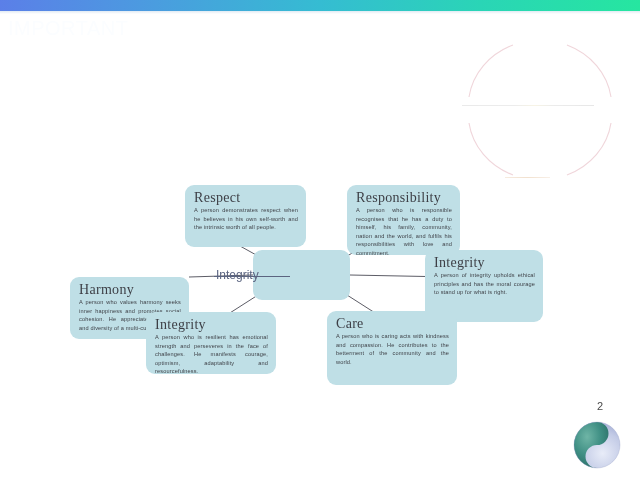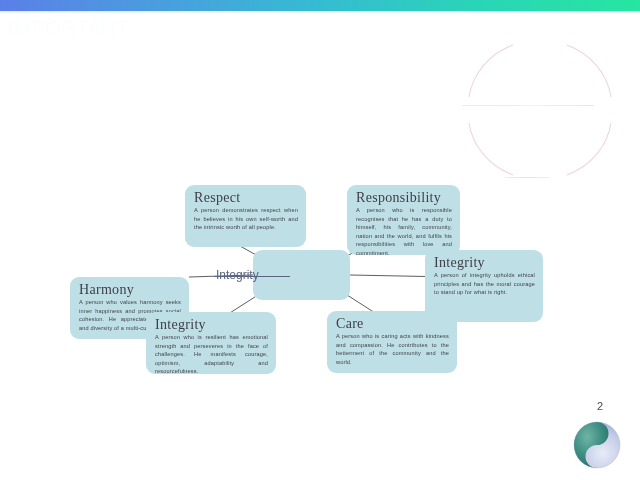--- a/index.html
+++ b/index.html
@@ -93,21 +93,21 @@
     letter-spacing: 0.15px;
     margin: 0;
   }
 
   
   #node-respect        { left: 185px; top: 185px; width: 121px; height: 62px; }
   #node-responsibility { left: 347px; top: 185px; width: 113px; height: 70px; }
   #node-harmony        { left: 70px;  top: 249px; width: 119px; height: 62px; margin-top: 28px; }
   #node-integrity      { left: 425px; top: 250px; width: 118px; height: 72px; }
   #node-resilience     { left: 146px; top: 312px; width: 130px; height: 62px; }
-  #node-care           { left: 327px; top: 311px; width: 130px; height: 62px; }
+  #node-care           { left: 327px; top: 311px; width: 130px; height: 74px; }
 
   
   .hub {
     position: absolute;
     left: 253px;
     top: 250px;
     width: 97px;
     height: 50px;
     background: #bfdfe6;
     border-radius: 9px;

